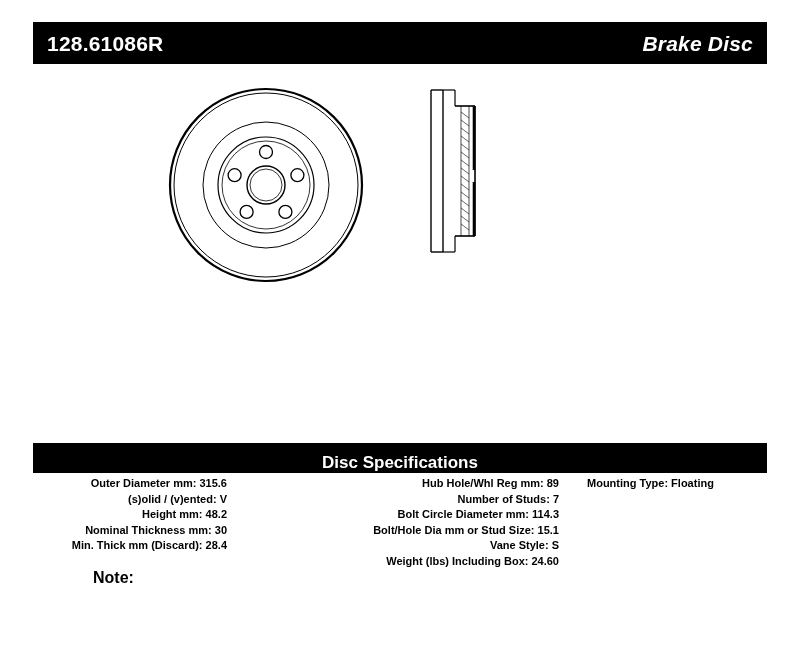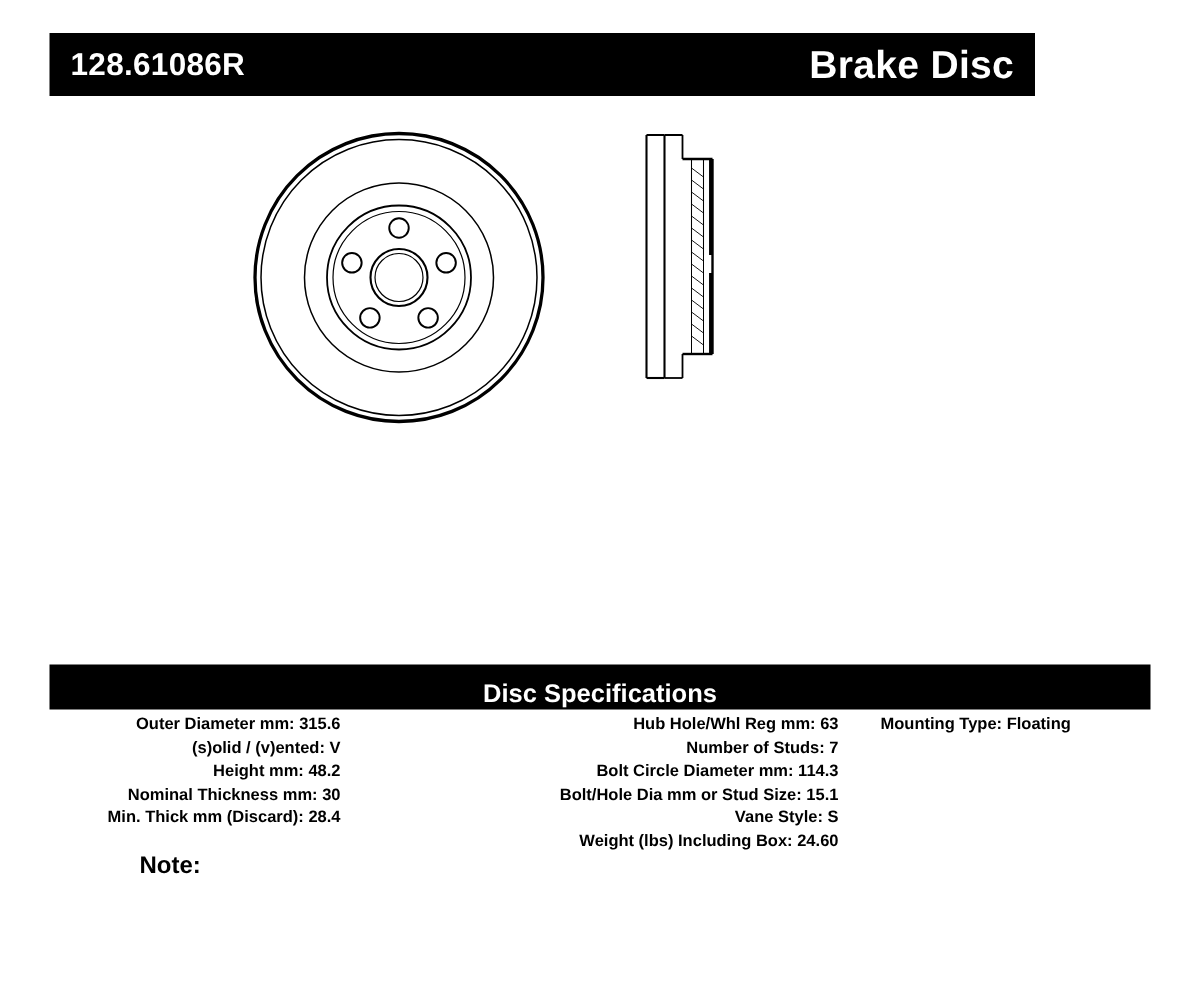--- a/index.html
+++ b/index.html
@@ -14,41 +14,42 @@
     color: #000000;
     position: relative;
     overflow: hidden;
   }
 
   
   .header-bar {
     position: absolute;
     left: 33px;
     top: 22px;
-    width: 657px;
+    width: 734px;
     height: 42px;
     background: #000000;
     color: #ffffff;
     display: flex;
     align-items: center;
     justify-content: space-between;
     box-sizing: border-box;
     padding: 0 14px;
   }
   .part-number {
     font-size: 21px;
     font-weight: bold;
     letter-spacing: 0.2px;
     line-height: 1;
   }
   .product-title {
-    font-size: 26px;
+    font-size: 21px;
     font-weight: bold;
     letter-spacing: 0.2px;
     line-height: 1;
+    font-style: italic;
   }
 
   
   .drawing-area {
     position: absolute;
     left: 33px;
     top: 70px;
     width: 734px;
     height: 360px;
   }
@@ -205,21 +206,21 @@
 
 <div class="spec-columns">
   <div class="spec-col col-left">
     <div class="spec-line">Outer Diameter mm: 315.6</div>
     <div class="spec-line">(s)olid / (v)ented: V</div>
     <div class="spec-line">Height mm: 48.2</div>
     <div class="spec-line">Nominal Thickness mm: 30</div>
     <div class="spec-line">Min. Thick mm (Discard): 28.4</div>
   </div>
   <div class="spec-col col-mid">
-    <div class="spec-line">Hub Hole/Whl Reg mm: 63</div>
+    <div class="spec-line">Hub Hole/Whl Reg mm: 89</div>
     <div class="spec-line">Number of Studs: 7</div>
     <div class="spec-line">Bolt Circle Diameter mm: 114.3</div>
     <div class="spec-line">Bolt/Hole Dia mm or Stud Size: 15.1</div>
     <div class="spec-line">Vane Style: S</div>
     <div class="spec-line">Weight (lbs) Including Box: 24.60</div>
   </div>
   <div class="spec-col col-right">
     <div class="spec-line">Mounting Type: Floating</div>
   </div>
 </div>

